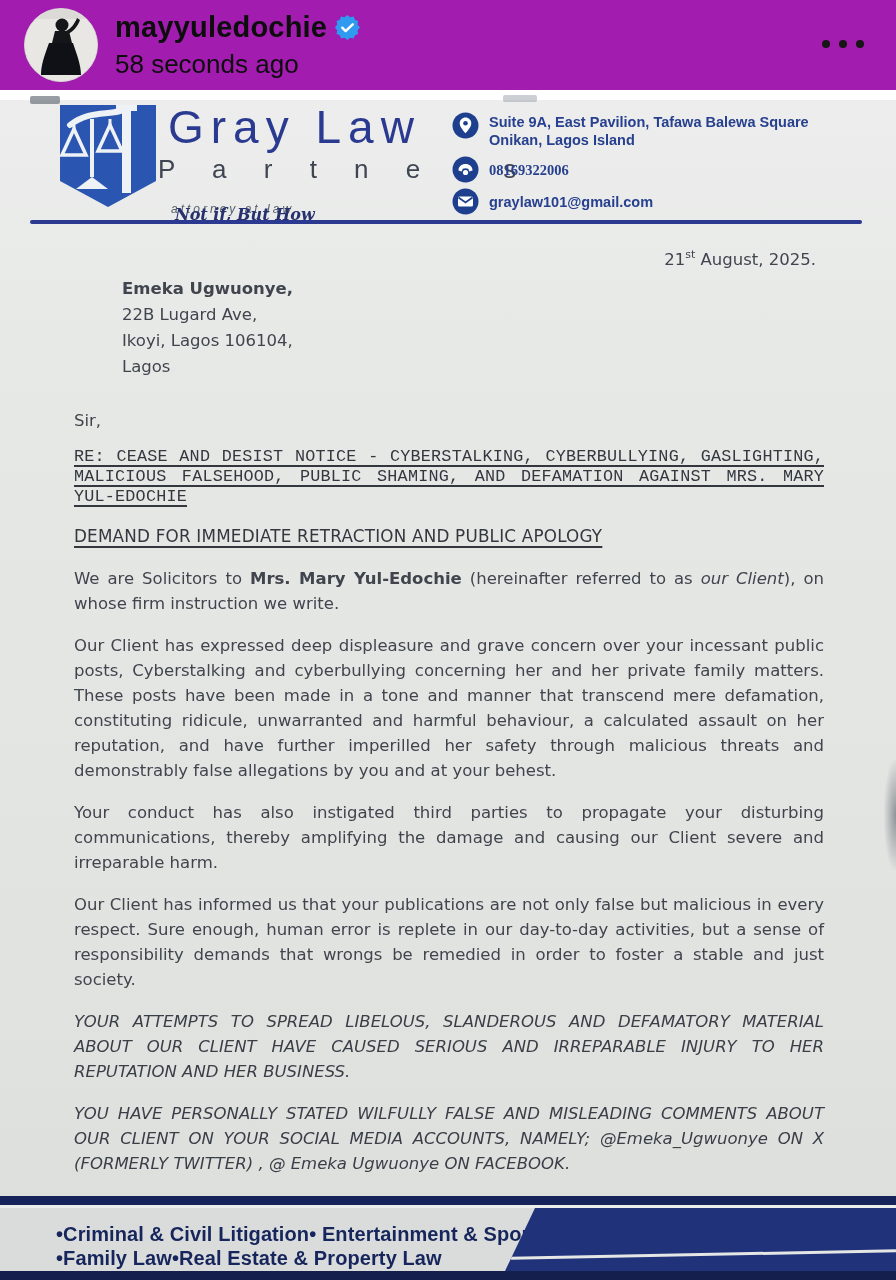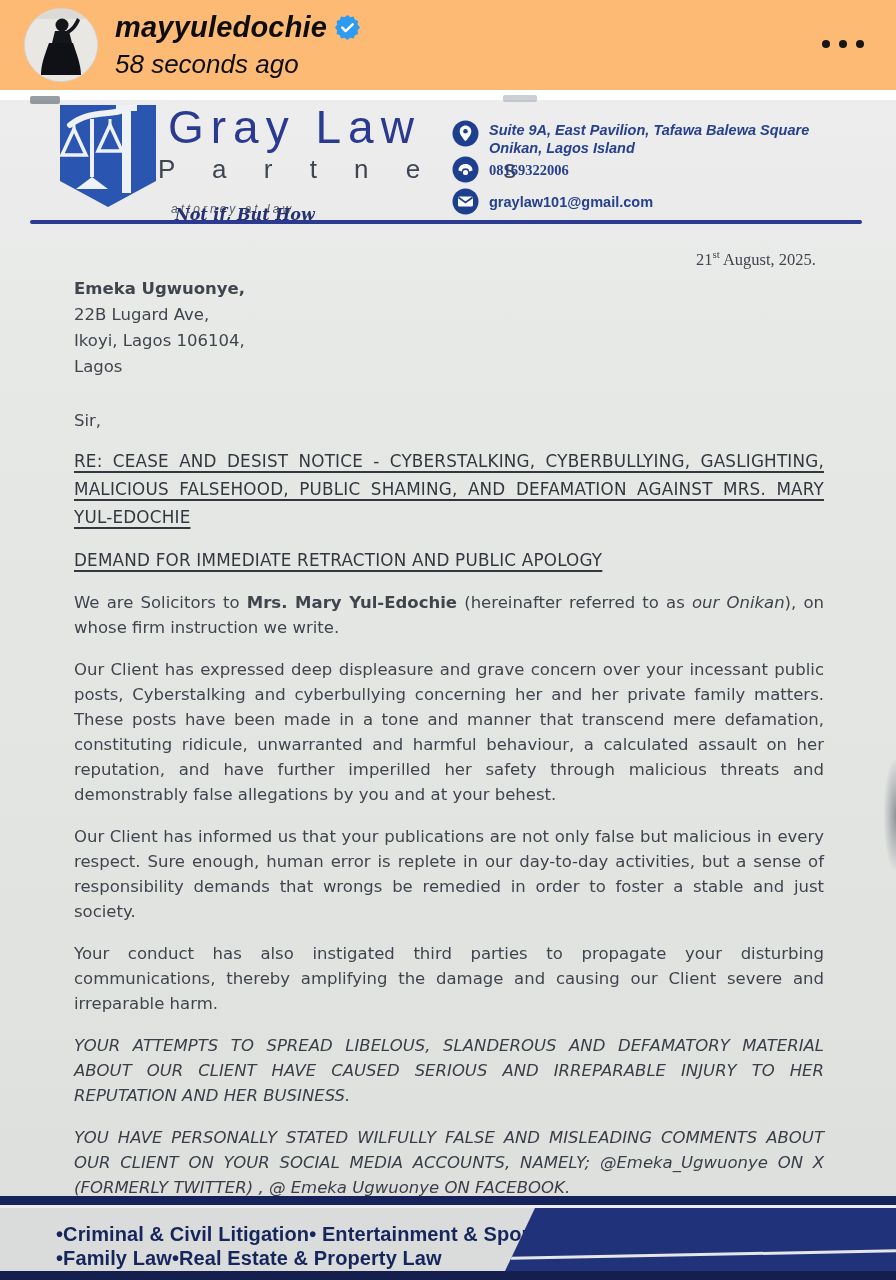--- a/index.html
+++ b/index.html
@@ -3,22 +3,22 @@
 <meta charset="utf-8">
 <style>
   html,body{margin:0;padding:0;}
   body{
     width:896px;height:1280px;overflow:hidden;position:relative;
     background:#ffffff;font-family:"Liberation Sans",sans-serif;
     -webkit-font-smoothing:antialiased;
   }
   
   .post-header{
-    position:absolute;top:0;left:0;right:0;height:90px;background:#fdba74;
-    display:flex;align-items:center;padding-left:24px;box-sizing:border-box;font-style:italic;
+    position:absolute;top:0;left:0;right:0;height:90px;background:#a21caf;
+    display:flex;align-items:center;padding-left:24px;box-sizing:border-box;
   }
   .avatar{
     width:72px;height:72px;border-radius:50%;overflow:hidden;flex:0 0 auto;
     background:#e9e7e4;border:1px solid #d6d4d1;
   }
   .avatar svg{display:block;width:100%;height:100%;}
   .id-block{margin-left:17px;line-height:1;}
   .username-row{display:flex;align-items:center;gap:8px;}
   .username{font-size:29px;font-weight:700;color:#0d0d0d;letter-spacing:.2px;}
   .badge{width:25px;height:25px;display:inline-block;}
@@ -41,38 +41,38 @@
   .shield{position:absolute;left:58px;top:3px;width:100px;height:106px;}
   .firm-name{position:absolute;left:168px;top:0;font-size:46px;letter-spacing:7px;color:#2b3a91;font-weight:500;text-align:right;}
   .firm-sub{position:absolute;left:158px;top:54px;font-size:26px;letter-spacing:15px;color:#3f4553;font-weight:400;}
   .firm-tag1{position:absolute;left:171px;top:102px;font-size:12px;letter-spacing:3px;color:#555d6a;font-style:italic;}
   .firm-tag2{position:absolute;left:175px;top:105px;font-size:16px;color:#27316e;
     font-family:"DejaVu Serif",serif;font-style:italic;font-weight:700;}
   .contact{position:absolute;left:452px;top:8px;width:440px;}
   .contact-row{position:absolute;display:flex;align-items:flex-start;}
   .contact-row .cicon{width:27px;height:27px;flex:0 0 auto;margin-right:10px;}
   .contact-text{font-size:14.5px;font-weight:700;color:#27408f;line-height:18px;padding-top:1px;}
-  .row-pin{top:12px;font-style:italic;}
+  .row-pin{top:4px;}
   .row-phone{top:48px;align-items:center;font-family:Liberation Serif, serif;}
   .row-mail{top:80px;align-items:center;}
   .lh-rule{position:absolute;left:30px;right:34px;top:120px;height:4px;background:#2b3990;border-radius:2px;}
   
   .letter-body{
     position:absolute;top:128px;left:0;right:0;padding:0 72px 0 74px;
     font-family:"DejaVu Sans",sans-serif;font-size:16.5px;line-height:25px;color:#40454d;
   }
-  .date-line{text-align:right;padding-right:8px;margin-top:14px;font-family:Liberation Serif, serif;}
+  .date-line{text-align:right;padding-right:8px;margin-top:14px;}
   .date-line sup{font-size:11px;}
-  .recipient{margin-top:4px;line-height:26px;}
+  .recipient{margin-top:4px;line-height:26px;margin-left:48px;}
   .recipient .r0{font-weight:700;}
   .salutation{margin-top:28px;}
   .subject{
     margin-top:14px;text-align:justify;text-decoration:underline;
     text-underline-offset:4px;text-decoration-thickness:1.5px;
-    font-size:16.8px;color:#33383f;line-height:28px;letter-spacing:.2px;
+    font-size:16.8px;color:#33383f;line-height:20px;letter-spacing:.2px;font-family:Liberation Mono, monospace;
   }
   .demand{
     margin-top:17px;text-decoration:underline;text-underline-offset:4px;
     text-decoration-thickness:1.5px;font-size:16.8px;color:#33383f;letter-spacing:.2px;
   }
   .para{margin-top:17px;text-align:justify;}
   .para.caps{font-style:italic;color:#3a3f47;}
   .b{font-weight:700;}
   .i{font-style:italic;}
   
@@ -188,25 +188,25 @@
       <div>Ikoyi, Lagos 106104,</div>
       <div>Lagos</div>
     </div>
 
     <div class="salutation">Sir,</div>
 
     <div class="subject">RE: CEASE AND DESIST NOTICE - CYBERSTALKING, CYBERBULLYING, GASLIGHTING, MALICIOUS FALSEHOOD, PUBLIC SHAMING, AND DEFAMATION AGAINST MRS. MARY YUL-EDOCHIE</div>
 
     <div class="demand">DEMAND FOR IMMEDIATE RETRACTION AND PUBLIC APOLOGY</div>
 
-    <div class="para"><span>We are Solicitors to </span><span class="b">Mrs. Mary Yul-Edochie</span><span> (hereinafter referred to as </span><span class="i">our Onikan</span><span>), on whose firm instruction we write.</span></div>
+    <div class="para"><span>We are Solicitors to </span><span class="b">Mrs. Mary Yul-Edochie</span><span> (hereinafter referred to as </span><span class="i">our Client</span><span>), on whose firm instruction we write.</span></div>
 
     <div class="para">Our Client has expressed deep displeasure and grave concern over your incessant public posts, Cyberstalking and cyberbullying concerning her and her private family matters. These posts have been made in a tone and manner that transcend mere defamation, constituting ridicule, unwarranted and harmful behaviour, a calculated assault on her reputation, and have further imperilled her safety through malicious threats and demonstrably false allegations by you and at your behest.</div>
+    <div class="para">Your conduct has also instigated third parties to propagate your disturbing communications, thereby amplifying the damage and causing our Client severe and irreparable harm.</div>
     <div class="para">Our Client has informed us that your publications are not only false but malicious in every respect. Sure enough, human error is replete in our day-to-day activities, but a sense of responsibility demands that wrongs be remedied in order to foster a stable and just society.</div>
-    <div class="para">Your conduct has also instigated third parties to propagate your disturbing communications, thereby amplifying the damage and causing our Client severe and irreparable harm.</div>
     <div class="para caps">YOUR ATTEMPTS TO SPREAD LIBELOUS, SLANDEROUS AND DEFAMATORY MATERIAL ABOUT OUR CLIENT HAVE CAUSED SERIOUS AND IRREPARABLE INJURY TO HER REPUTATION AND HER BUSINESS.</div>
     <div class="para caps">YOU HAVE PERSONALLY STATED WILFULLY FALSE AND MISLEADING COMMENTS ABOUT OUR CLIENT ON YOUR SOCIAL MEDIA ACCOUNTS, NAMELY; @Emeka_Ugwuonye ON X (FORMERLY TWITTER) , @ Emeka Ugwuonye ON FACEBOOK.</div>
     <div class="para">Our Client takes these malicious falsehoods with utmost seriousness and is deeply concerned about the injury your publications have caused, and continue to cause, to her reputation. She</div>
   </div>
 
   <div class="page-footer">
     <div class="f-topbar"></div>
     <div class="f-gap"></div>
     <div class="f-main">
       <div class="f-list">

